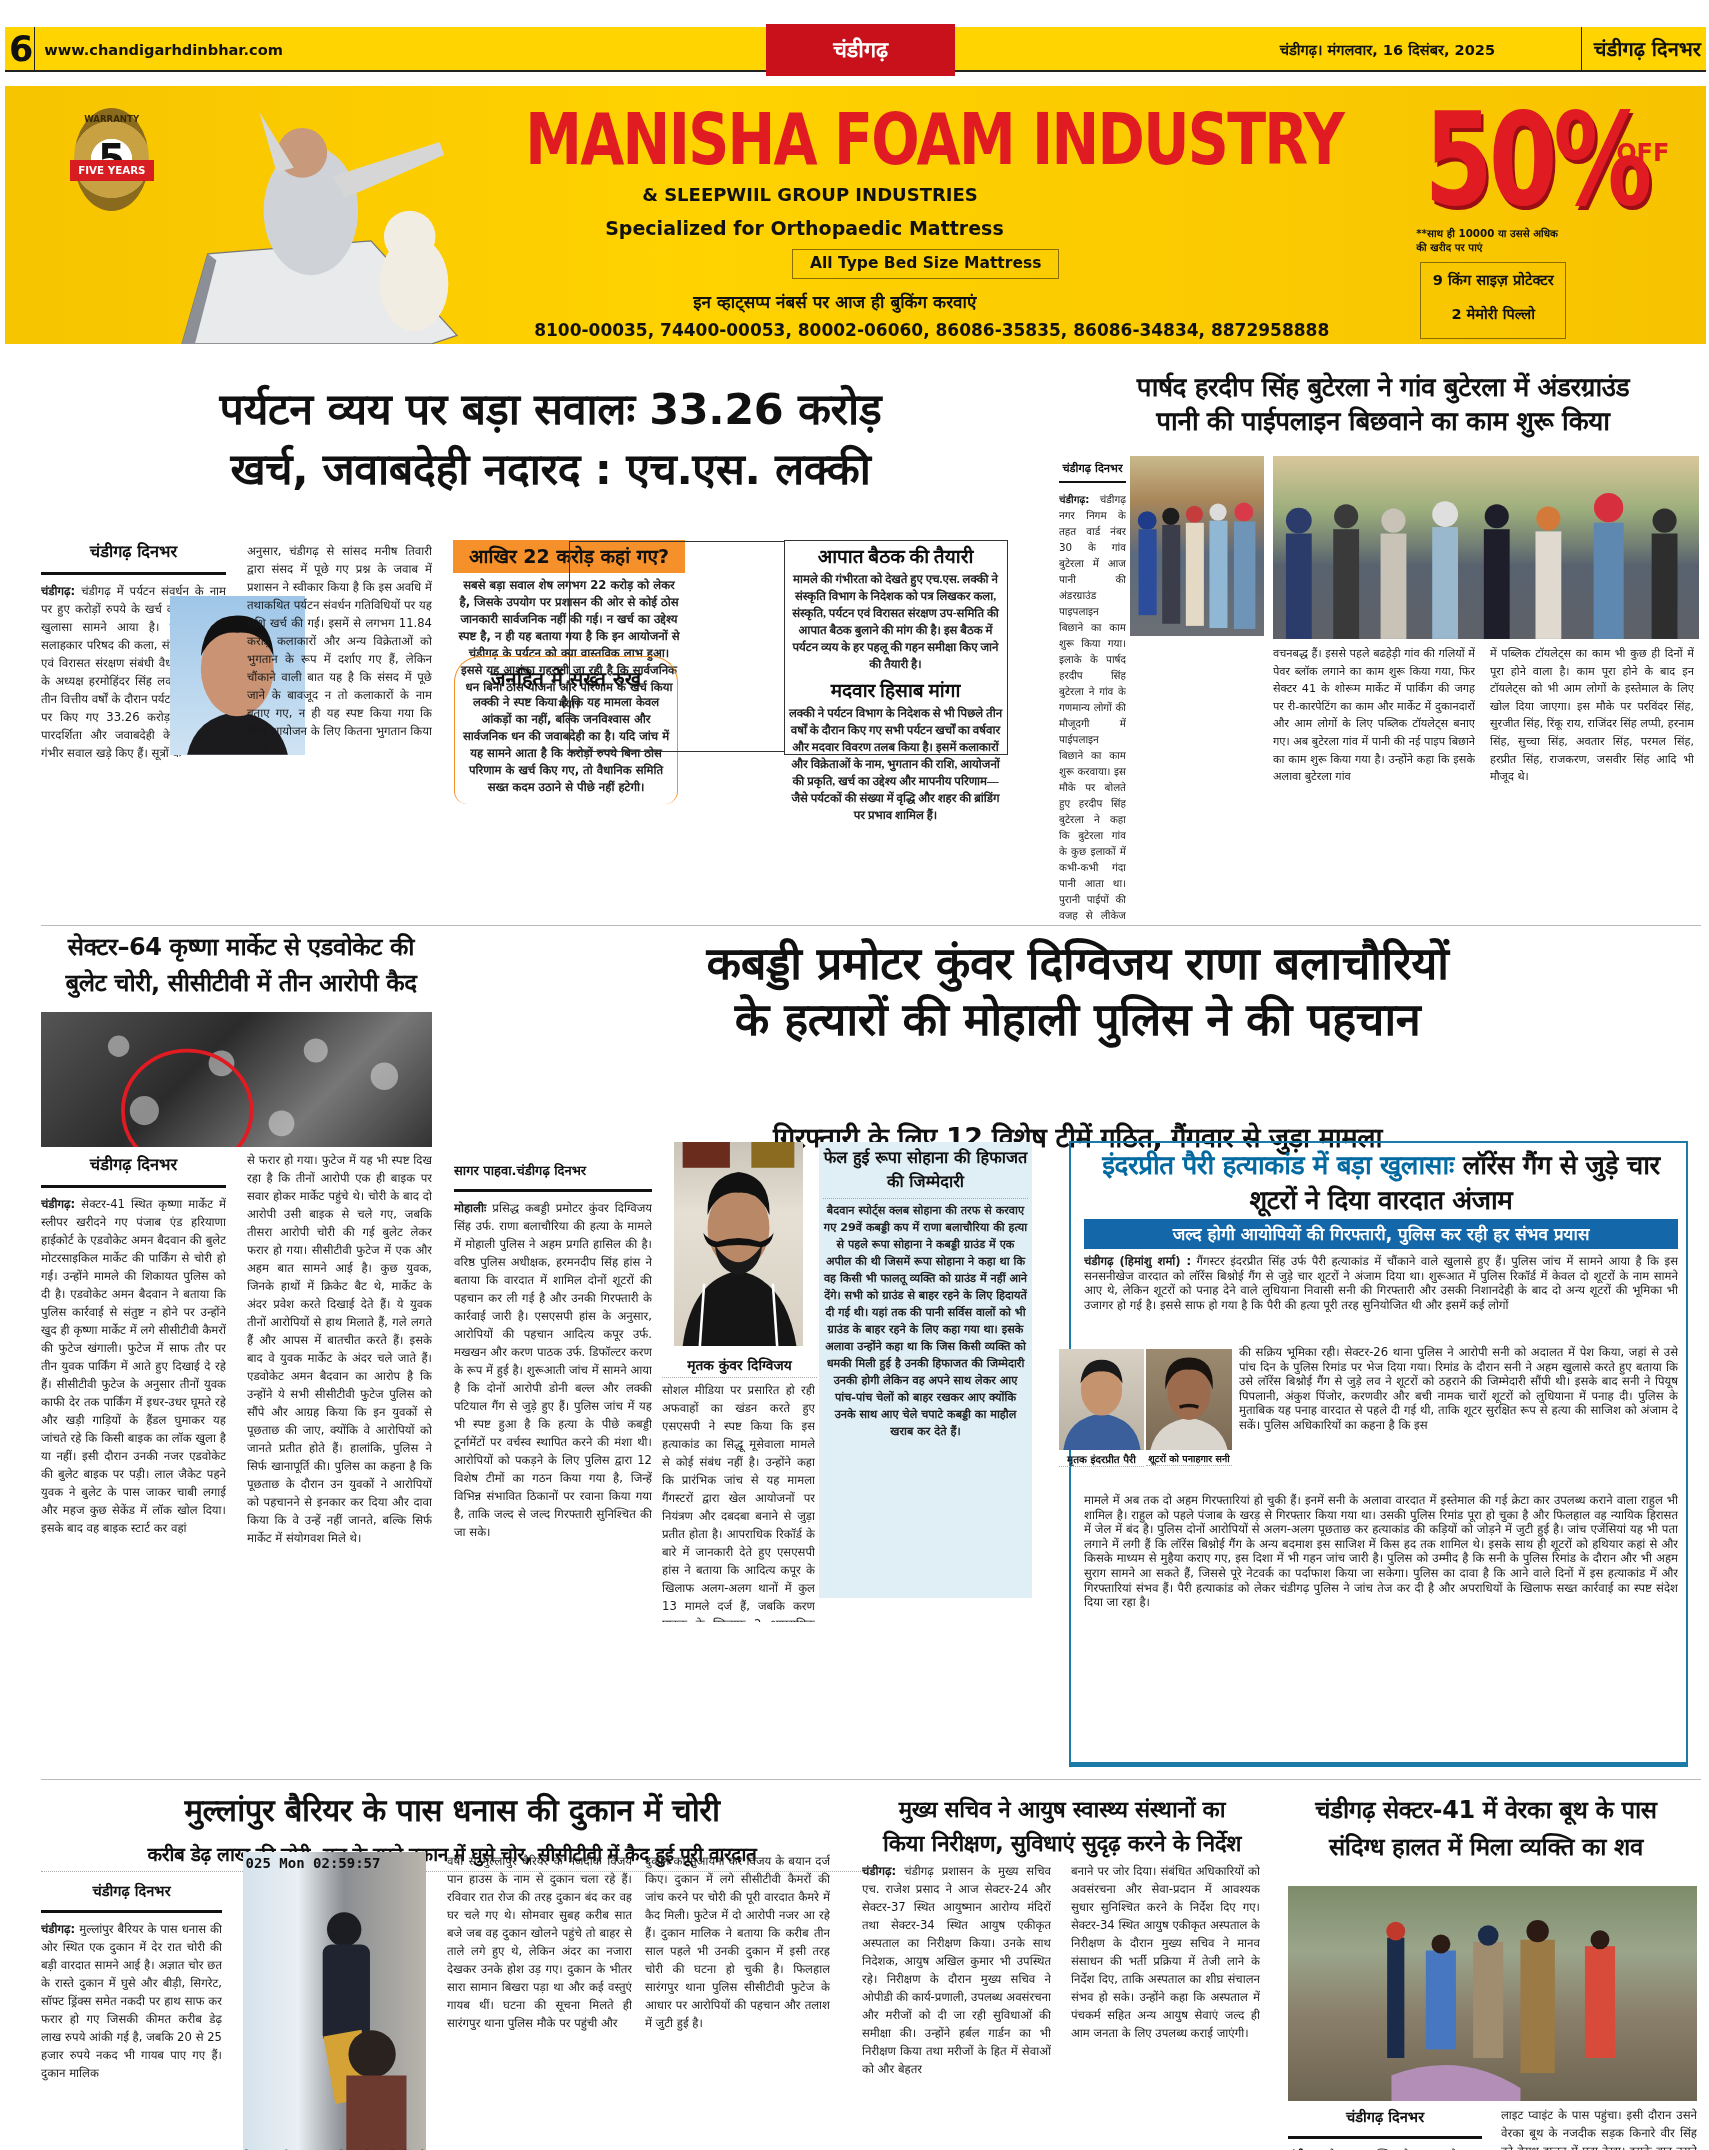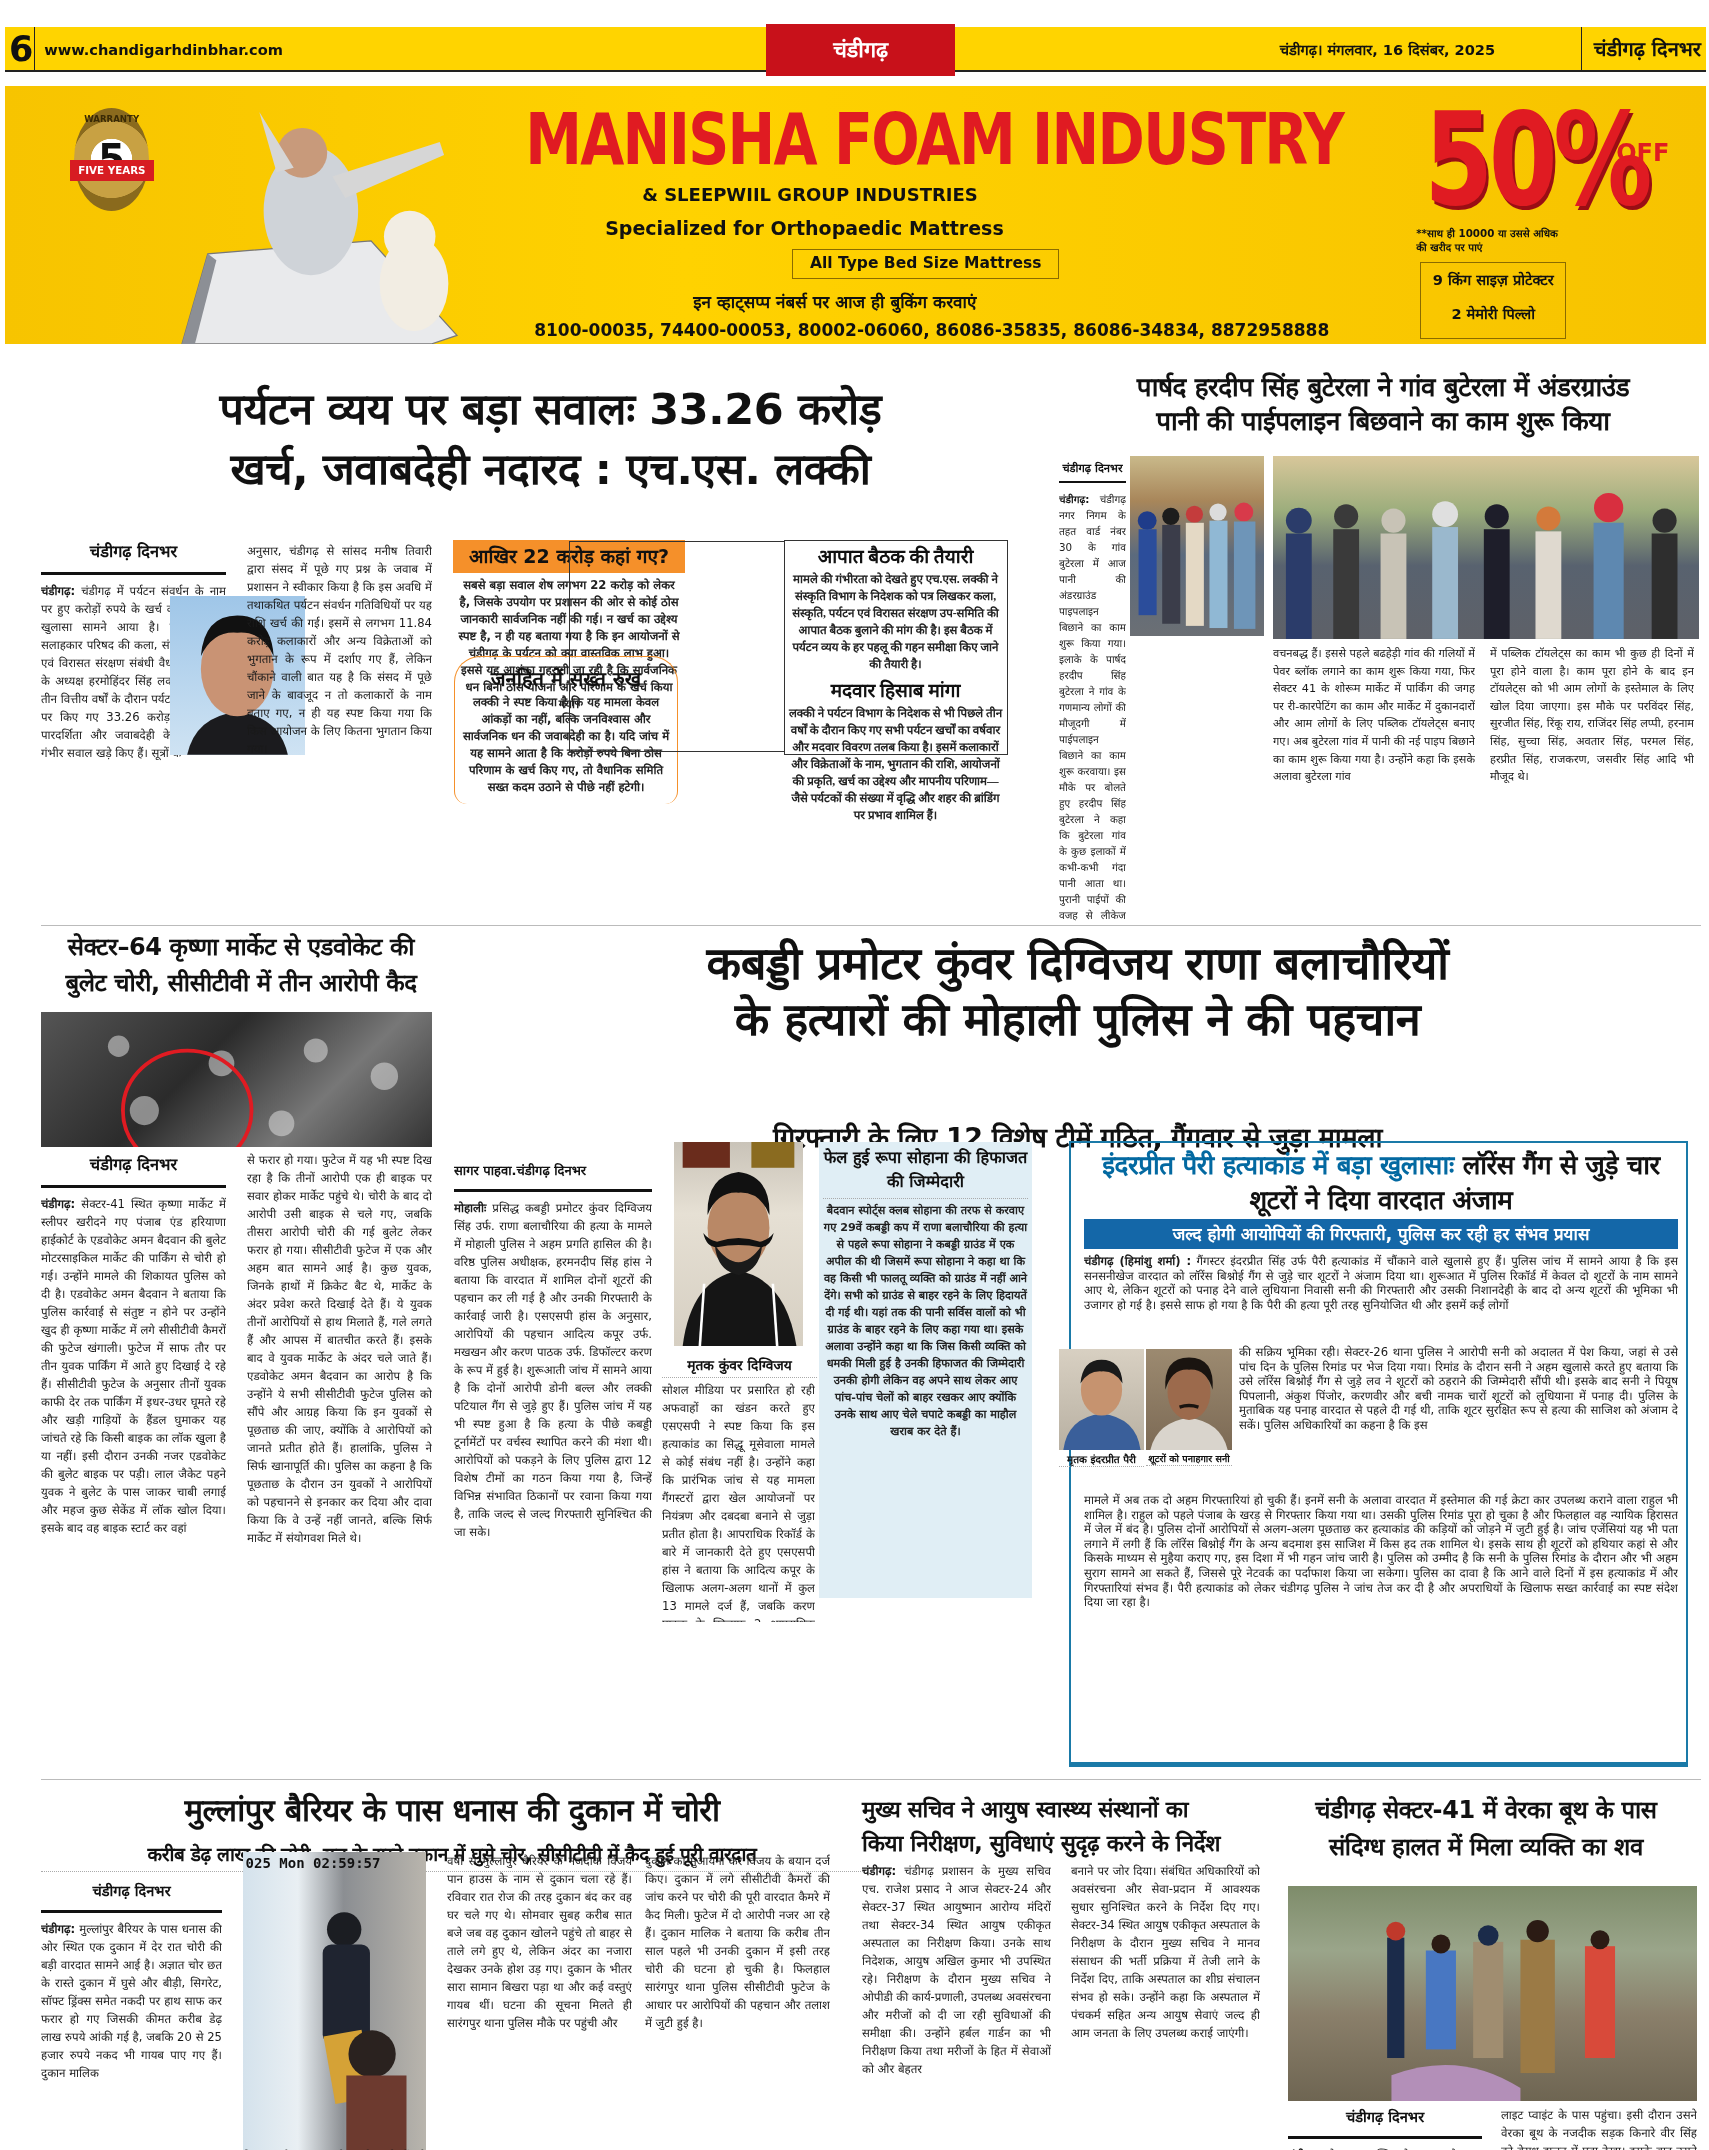--- a/index.html
+++ b/index.html
@@ -834,21 +834,21 @@
 <div class="cols" style="left:243px;top:2147px;width:183px;height:39px;">
   <p class="txt">विजय, जो मुल्लांपुर के रहने वाले हैं, ने बताया कि वह पिछले करीब आठ</p>
 </div>
 <div class="cols" style="left:447px;top:1852px;width:185px;height:327px;">
   <p class="txt">वर्षों से मुल्लांपुर बैरियर के नजदीक विजय पान हाउस के नाम से दुकान चला रहे हैं। रविवार रात रोज की तरह दुकान बंद कर वह घर चले गए थे। सोमवार सुबह करीब सात बजे जब वह दुकान खोलने पहुंचे तो बाहर से ताले लगे हुए थे, लेकिन अंदर का नजारा देखकर उनके होश उड़ गए। दुकान के भीतर सारा सामान बिखरा पड़ा था और कई वस्तुएं गायब थीं। घटना की सूचना मिलते ही सारंगपुर थाना पुलिस मौके पर पहुंची और</p>
 </div>
 <div class="cols" style="left:645px;top:1852px;width:185px;height:327px;">
   <p class="txt">दुकान का मुआयना कर विजय के बयान दर्ज किए। दुकान में लगे सीसीटीवी कैमरों की जांच करने पर चोरी की पूरी वारदात कैमरे में कैद मिली। फुटेज में दो आरोपी नजर आ रहे हैं। दुकान मालिक ने बताया कि करीब तीन साल पहले भी उनकी दुकान में इसी तरह चोरी की घटना हो चुकी है। फिलहाल सारंगपुर थाना पुलिस सीसीटीवी फुटेज के आधार पर आरोपियों की पहचान और तलाश में जुटी हुई है।</p>
 </div>
 
-<div class="abs headline" style="left:862px;top:1792px;width:400px;font-size:22.4px;line-height:34px;">
+<div class="abs headline" style="left:862px;top:1792px;width:400px;font-size:22.4px;line-height:34px;text-align:center;">
   <div>मुख्य सचिव ने आयुष स्वास्थ्य संस्थानों का</div>
   <div>किया निरीक्षण, सुविधाएं सुदृढ़ करने के निर्देश</div>
 </div>
 <div class="cols" style="left:862px;top:1862px;width:189px;height:310px;">
   <p class="txt"><span class="bold-lead">चंडीगढ़:</span> <span>चंडीगढ़ प्रशासन के मुख्य सचिव एच. राजेश प्रसाद ने आज सेक्टर-24 और सेक्टर-37 स्थित आयुष्मान आरोग्य मंदिरों तथा सेक्टर-34 स्थित आयुष एकीकृत अस्पताल का निरीक्षण किया। उनके साथ निदेशक, आयुष अखिल कुमार भी उपस्थित रहे। निरीक्षण के दौरान मुख्य सचिव ने ओपीडी की कार्य-प्रणाली, उपलब्ध अवसंरचना और मरीजों को दी जा रही सुविधाओं की समीक्षा की। उन्होंने हर्बल गार्डन का भी निरीक्षण किया तथा मरीजों के हित में सेवाओं को और बेहतर</span></p>
 </div>
 <div class="cols" style="left:1071px;top:1862px;width:189px;height:310px;">
   <p class="txt">बनाने पर जोर दिया। संबंधित अधिकारियों को अवसंरचना और सेवा-प्रदान में आवश्यक सुधार सुनिश्चित करने के निर्देश दिए गए। सेक्टर-34 स्थित आयुष एकीकृत अस्पताल के निरीक्षण के दौरान मुख्य सचिव ने मानव संसाधन की भर्ती प्रक्रिया में तेजी लाने के निर्देश दिए, ताकि अस्पताल का शीघ्र संचालन संभव हो सके। उन्होंने कहा कि अस्पताल में पंचकर्म सहित अन्य आयुष सेवाएं जल्द ही आम जनता के लिए उपलब्ध कराई जाएंगी।</p>
 </div>
 

